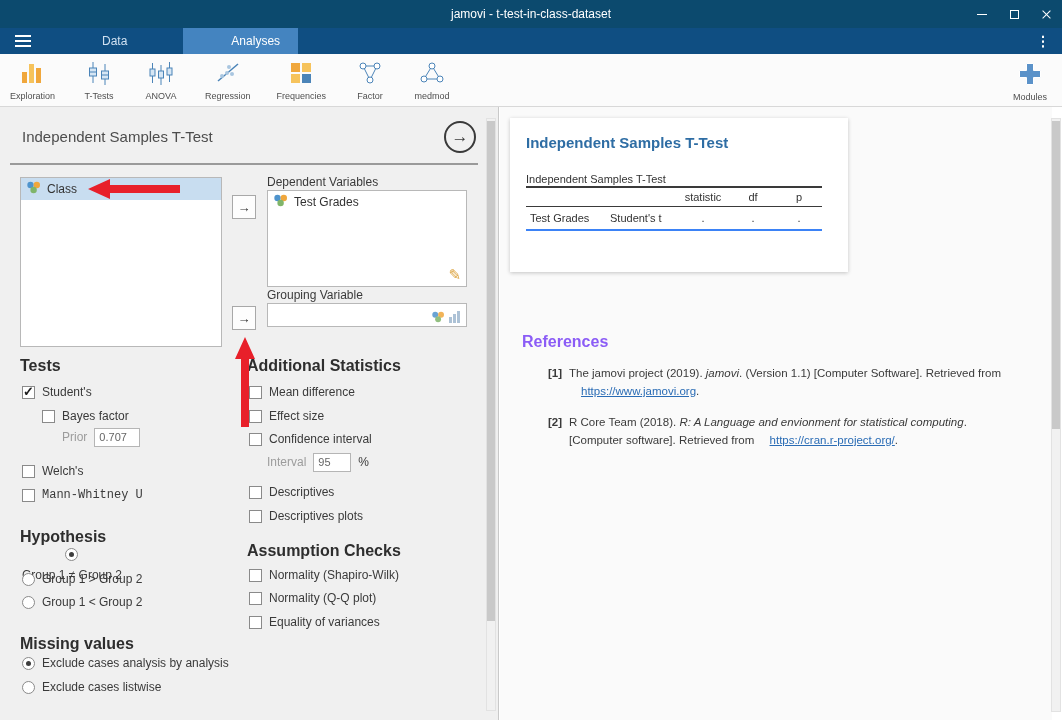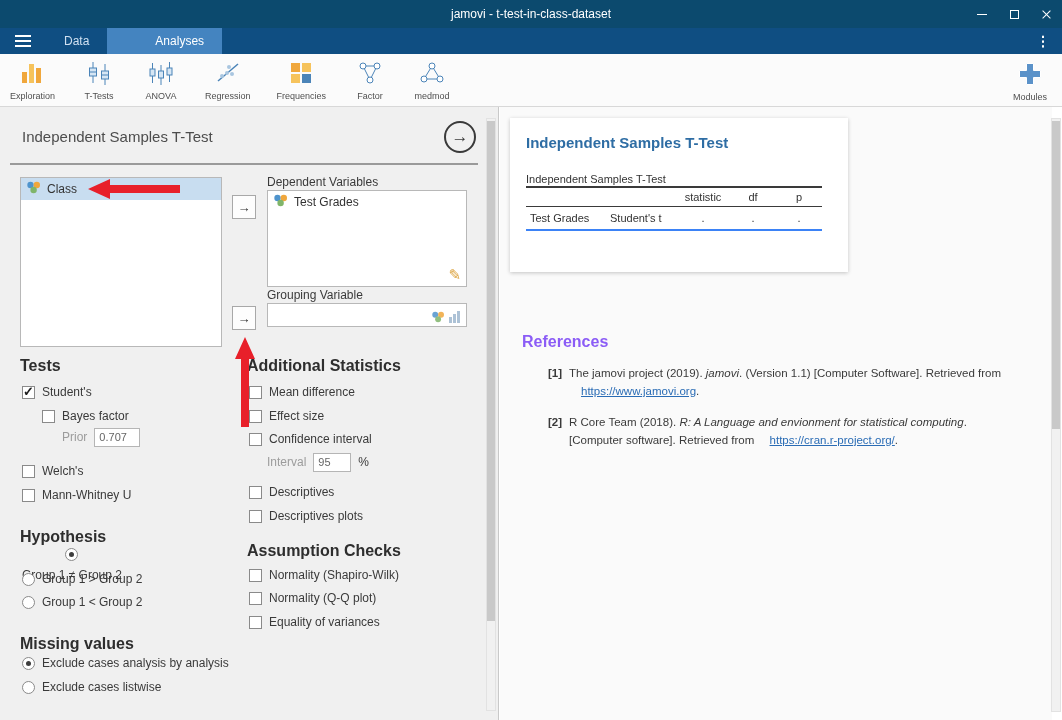--- a/index.html
+++ b/index.html
@@ -12,21 +12,21 @@
 .winctrls{position:absolute;right:0;top:0;height:28px;display:flex;}
 .winbtn{width:32px;height:28px;display:flex;align-items:center;justify-content:center;}
 .min-glyph{width:10px;height:1px;background:#fff;}
 .max-glyph{width:9px;height:9px;border:1px solid #fff;}
 .close-glyph{position:relative;width:11px;height:11px;}
 .close-glyph::before,.close-glyph::after{content:"";position:absolute;left:5px;top:0;width:1px;height:11px;background:#fff;}
 .close-glyph::before{transform:rotate(45deg);}
 .close-glyph::after{transform:rotate(-45deg);}
 
 
-.tabrow{position:absolute;left:0;top:28px;width:1062px;height:26px;background:#0f4e82;display:flex;align-items:stretch;}
+.tabrow{position:absolute;left:0;top:28px;width:1062px;height:26px;background:#0f4e82;display:flex;align-items:stretch;gap:38px;}
 .hamburger{width:46px;display:flex;align-items:center;justify-content:center;}
 .ham-glyph{width:16px;height:2px;background:#fff;box-shadow:0 -5px 0 #fff,0 5px 0 #fff;}
 .tab{padding:0 18px;line-height:26px;font-size:12px;color:#cfe0f1;}
 .tab.active{background:#4484c0;color:#fff;padding-left:48px;}
 .kebab{position:absolute;right:6px;top:28px;width:26px;height:26px;color:#fff;display:flex;align-items:center;justify-content:center;font-size:14px;font-weight:bold;}
 .kebab::before{content:"⋮";}
 
 
 .ribbon{position:absolute;left:0;top:54px;width:1062px;height:53px;background:#fbfbfb;border-bottom:1px solid #d8d8d8;}
 .ribbon-items{position:absolute;left:4px;top:5px;display:flex;gap:14px;}
@@ -276,21 +276,21 @@
     <span>Bayes factor</span>
   </div>
   <div class="optrow" style="left:62px;top:322px;">
     <span class="dim">Prior</span>
     <input class="numfield prior-field" readonly="" value="0.707" style="">
   </div>
   <div class="optrow" style="left:22px;top:356px;">
     <span class="cb"></span>
     <span>Welch's</span>
   </div>
-  <div class="optrow" style="left:22px;top:380px;">
+  <div class="optrow" style="left:22px;top:380px;font-family:Liberation Mono, monospace;">
     <span class="cb"></span>
     <span>Mann-Whitney U</span>
   </div>
 
   <div class="sectitle" style="left:20px;top:421px;">Hypothesis</div>
   <div class="optrow" style="left:22px;top:441px;flex-direction:column;">
     <span class="rb selected"></span>
     <span>Group 1 ≠ Group 2</span>
   </div>
   <div class="optrow" style="left:22px;top:464px;">

